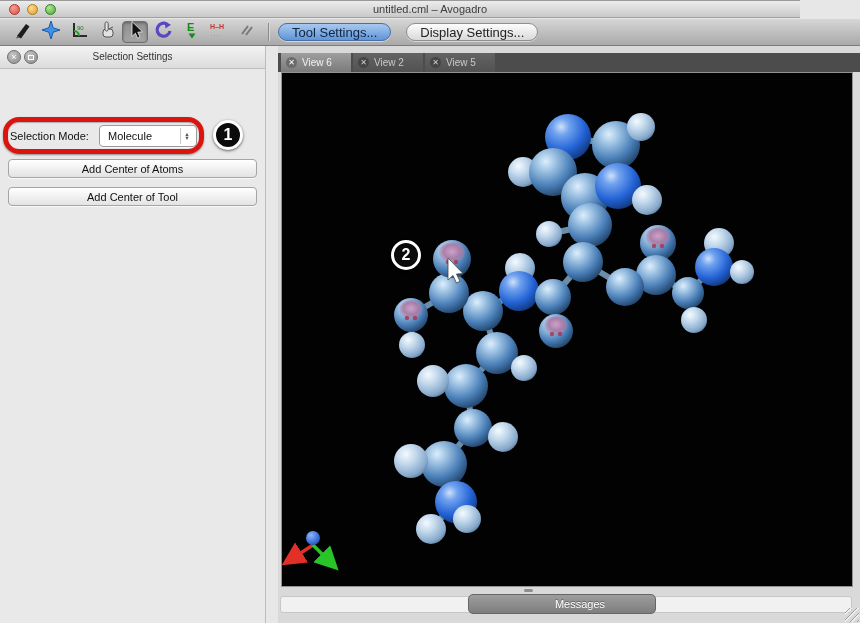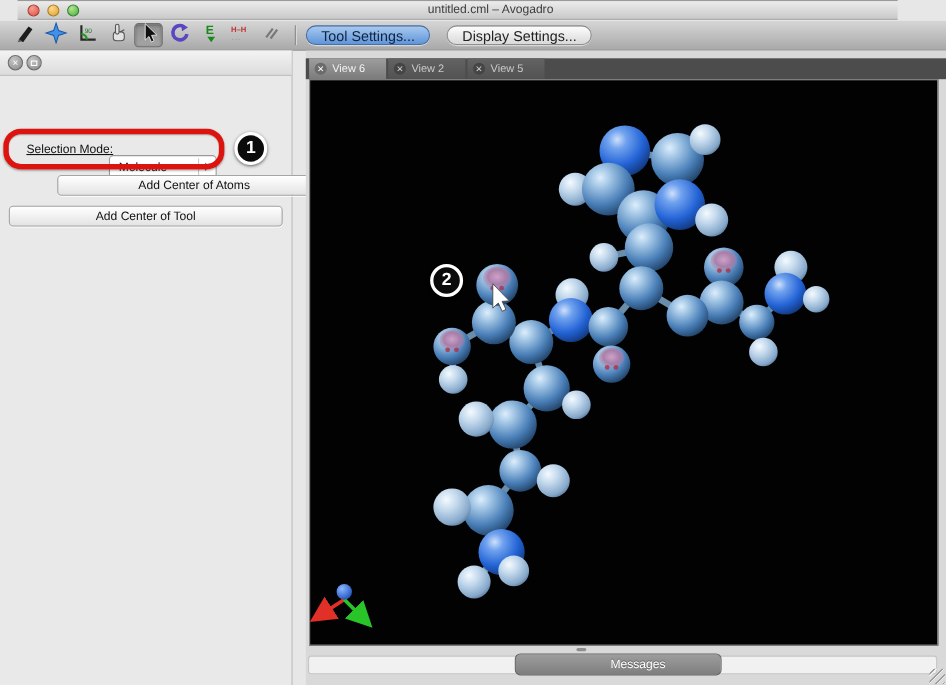--- a/index.html
+++ b/index.html
@@ -1,20 +1,20 @@
 <!DOCTYPE html>
 <html><head>
 <meta charset="utf-8">
 <style>
   html,body{margin:0;padding:0;background:#555;}
   *{box-sizing:border-box;}
   .window{position:relative;width:860px;height:623px;background:#e7e7e7;
     font-family:"Liberation Sans",sans-serif;overflow:hidden;outline:1px solid #444;}
   
-  .titlebar{position:absolute;left:16px;top:0;width:800px;height:18px;
+  .titlebar{position:absolute;left:0;top:0;width:800px;height:18px;
     background:linear-gradient(#ececec,#c9c9c9);border-top:1px solid #9a9a9a;border-bottom:1px solid #9f9f9f;}
   .lights{position:absolute;left:9px;top:3px;display:flex;gap:7px;}
   .light{width:11px;height:11px;border-radius:50%;}
   .light.red{background:radial-gradient(circle at 35% 30%,#f99d92,#dd4f43);border:1px solid #a8382e;}
   .light.yellow{background:radial-gradient(circle at 35% 30%,#fdd98e,#e0a02a);border:1px solid #ad7a1e;}
   .light.green{background:radial-gradient(circle at 35% 30%,#b2e693,#47ad38);border:1px solid #327f27;}
   .win-title{position:absolute;left:0;top:2px;width:860px;text-align:center;
     font-size:11px;color:#3c3c3c;font-weight:500;}
   
   .toolbar{position:absolute;left:0;top:19px;width:860px;height:27px;
@@ -35,24 +35,24 @@
   .left-panel{position:absolute;left:0;top:46px;width:266px;height:577px;
     background:#e9e9e9;border-right:1px solid #bcbcbc;}
   .panel-header{position:absolute;left:0;top:0;width:100%;height:23px;
     background:linear-gradient(#f3f3f3,#dcdcdc);border-bottom:1px solid #bdbdbd;}
   .panel-title{position:absolute;left:0;top:5px;width:100%;text-align:center;
     font-size:10px;color:#333;}
   .hdr-btn{position:absolute;top:4px;width:14px;height:14px;border-radius:50%;
     background:radial-gradient(circle at 35% 30%,#c4c4c4,#8b8b8b);border:1px solid #6e6e6e;
     display:flex;align-items:center;justify-content:center;color:#fff;font-size:9px;line-height:1;}
   .hdr-btn .sq{width:6px;height:5px;border:1px solid #fff;display:block;}
-  .sm-label{position:absolute;left:24px;top:84px;font-size:11px;color:#111;text-decoration:underline;}
+  .sm-label{position:absolute;left:10px;top:84px;font-size:11px;color:#111;}
   .combo{position:absolute;left:99px;top:79px;width:98px;height:22px;background:#fff;
     border:1px solid #9a9a9a;border-radius:4px;font-size:11px;color:#111;
-    display:flex;align-items:center;padding-left:8px;box-shadow:0 1px 0 rgba(255,255,255,.6);margin-top:16px;}
+    display:flex;align-items:center;padding-left:8px;box-shadow:0 1px 0 rgba(255,255,255,.6);}
   .combo .arrows{position:absolute;right:3px;top:2px;width:13px;height:16px;
     display:flex;flex-direction:column;align-items:center;justify-content:center;
     border-left:1px solid #c9c9c9;color:#555;font-size:5.5px;line-height:4.5px;}
   .callout-ring{position:absolute;left:3px;top:71px;width:201px;height:37px;
     border:5px solid #dc1410;border-radius:16px;box-shadow:0 1px 2px rgba(0,0,0,.4), inset 0 1px 1px rgba(0,0,0,.25);}
   .badge{width:30px;height:30px;border-radius:50%;background:#0b0b0b;border:3px solid #fff;
     color:#fff;font-size:16px;font-weight:bold;display:flex;align-items:center;justify-content:center;
     box-shadow:0 1px 3px rgba(0,0,0,.6);}
   .badge.one{position:absolute;left:213px;top:74px;}
   .panel-btn{position:absolute;left:8px;width:249px;height:19px;border-radius:4px;
@@ -172,32 +172,33 @@
     <div class="mac-btn blue">Tool Settings...</div>
     <div class="mac-btn plain">Display Settings...</div>
   </div>
 
   <div class="left-panel">
     <div class="panel-header">
       <div class="hdr-btn" style="left:7px;">×</div>
       <div class="hdr-btn" style="left:24px;">
           <span class="sq"></span>
         </div>
+      <div class="panel-title">Selection Settings</div>
     </div>
     <div class="sm-label" style="top:84px;">Selection Mode:</div>
     <div class="combo">
       <span>Molecule</span>
       <span class="arrows">
           <span>▲</span>
           <span>▼</span>
         </span>
     </div>
     <div class="callout-ring"></div>
     <div class="badge one">1</div>
-    <div class="panel-btn" style="top:113px;margin-left:44px;">Add Center of Atoms</div>
+    <div class="panel-btn" style="top:113px;">Add Center of Atoms</div>
     <div class="panel-btn" style="top:141px;">Add Center of Tool</div>
   </div>
 
   <div class="right-area">
     <div class="tabbar">
       <div class="tab active">
         <span class="tab-close">✕</span>
         <span>View 6</span>
       </div>
       <div class="tab">

